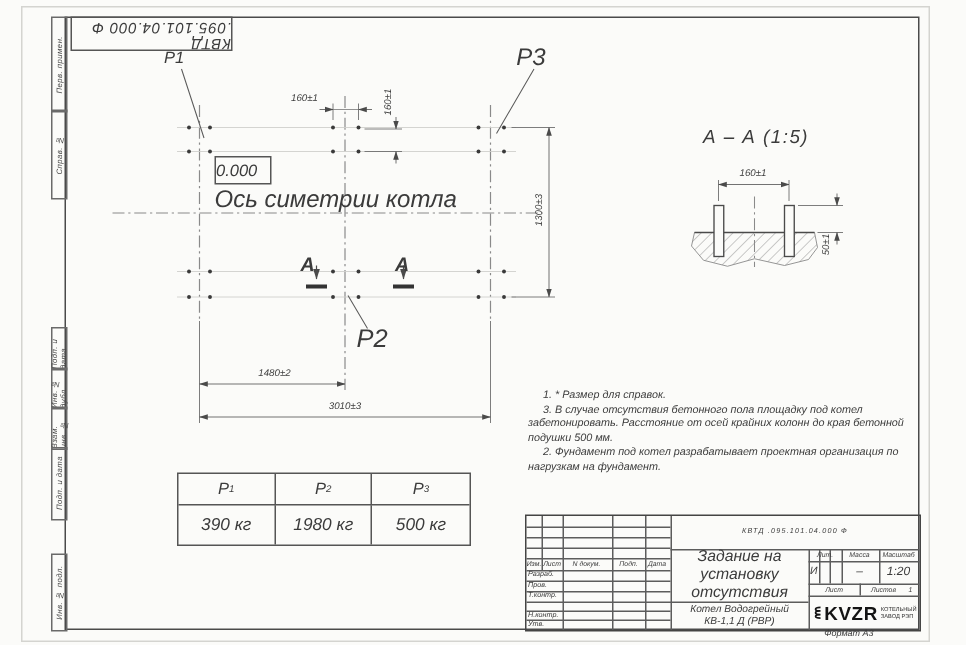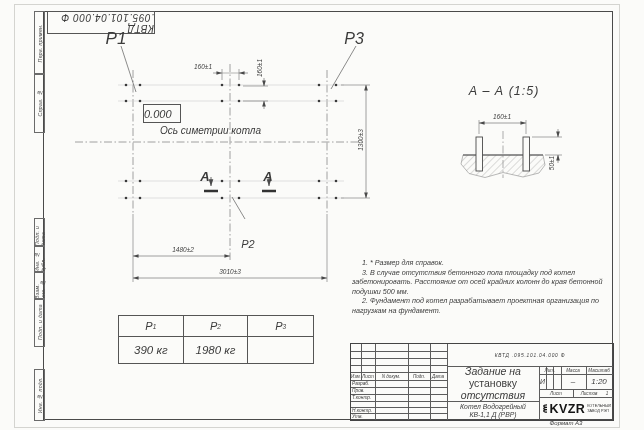--- a/index.html
+++ b/index.html
@@ -140,27 +140,27 @@
       <rect x="476" y="137" width="6.5" height="34" fill="#fbfbf9" stroke="#4a4a4a" stroke-width="0.9"></rect>
       <rect x="523" y="137" width="6.5" height="34" fill="#fbfbf9" stroke="#4a4a4a" stroke-width="0.9"></rect>
       <path d="M503,131 V178" stroke="#8a8a8a" stroke-width="0.7" stroke-dasharray="8 2.5 1.5 2.5"></path>
       <path d="M479,134 V120 M526,134 V120 M532,137 H562 M545,155 H562" stroke="#6e6e6e" fill="none" stroke-width="0.6"></path>
       <path d="M479,123 H526" stroke="#6e6e6e" stroke-width="0.65" marker-start="url(#arr)" marker-end="url(#arr)"></path>
       <path d="M558,129 V137" stroke="#6e6e6e" stroke-width="0.65" marker-end="url(#arr)"></path>
       <path d="M558,163 V155" stroke="#6e6e6e" stroke-width="0.65" marker-end="url(#arr)"></path>
     </g>
   </svg>
 
-  <div class="txt ctr" style="left:116px;top:39px;font-size:17px;">P1</div>
+  <div class="txt ctr" style="left:116px;top:39px;font-size:11px;">P1</div>
   <div class="txt ctr" style="left:354px;top:39px;font-size:16px;">P3</div>
-  <div class="txt ctr" style="left:248px;top:244px;font-size:11px;">P2</div>
+  <div class="txt ctr" style="left:248px;top:226px;font-size:17px;">P2</div>
   <div class="abs elev-box">
       <span>0.000</span>
     </div>
-  <div class="txt" style="left:160px;top:125px;font-size:10px;">Ось симетрии котла</div>
+  <div class="txt" style="left:143px;top:125px;font-size:16px;">Ось симетрии котла</div>
   <div class="txt ctr" style="left:205px;top:176px;font-size:13px;font-weight:600;">А</div>
   <div class="txt ctr" style="left:268px;top:176px;font-size:13px;font-weight:600;">А</div>
   <div class="txt ctr dim" style="left:203px;top:66px;">160±1</div>
   <div class="txt rot dim" style="left:259px;top:68px;">160±1</div>
   <div class="txt rot dim" style="left:360px;top:140px;">1300±3</div>
   <div class="txt ctr dim" style="left:183px;top:249px;">1480±2</div>
   <div class="txt ctr dim" style="left:230px;top:271px;">3010±3</div>
 
   <div class="txt ctr" style="left:504px;top:91px;font-size:12.5px;letter-spacing:1px;">А – А (1:5)</div>
   <div class="txt ctr dim" style="left:502px;top:116px;">160±1</div>
@@ -174,20 +174,21 @@
     <div class="lt-cell">
         <span>P</span>
         <sub>2</sub>
       </div>
     <div class="lt-cell">
         <span>P</span>
         <sub>3</sub>
       </div>
     <div class="lt-cell val">390 кг</div>
     <div class="lt-cell val">1980 кг</div>
+    <div class="lt-cell val">500 кг</div>
   </div>
 
   <div class="abs notes">
     <p>1. * Размер для справок.</p>
     <p>3. В случае отсутствия бетонного пола площадку под котел забетонировать. Расстояние от осей крайних колонн до края бетонной подушки 500 мм.</p>
     <p>2. Фундамент под котел разрабатывает проектная организация по нагрузкам на фундамент.</p>
   </div>
 
   <div class="abs tb">
 
@@ -226,21 +227,21 @@
     <div class="txt" style="left:1px;top:36.5px;font-size:4.8px;">Разраб.</div>
     <div class="txt" style="left:1px;top:43.5px;font-size:4.8px;">Пров.</div>
     <div class="txt" style="left:1px;top:50.5px;font-size:4.8px;">Т.контр.</div>
     <div class="txt" style="left:1px;top:63.5px;font-size:4.8px;">Н.контр.</div>
     <div class="txt" style="left:1px;top:69.5px;font-size:4.8px;">Утв.</div>
 
     <div class="txt ctr desig" style="left:179px;top:11px;">КВТД .095.101.04.000 Ф</div>
 
     <div class="abs" style="left:96px;top:21px;width:92px;height:36px;display:flex;flex-direction:column;align-items:center;justify-content:center;">
       <span class="doctitle" style="font-style:italic;">Задание на</span>
-      <span class="doctitle" style="">установку</span>
+      <span class="doctitle" style="font-style:italic;">установку</span>
       <span class="doctitle" style="font-style:italic;">отсутствия</span>
     </div>
 
     <div class="txt ctr hdr" style="left:199px;top:26px;">Лит.</div>
     <div class="txt ctr hdr" style="left:222px;top:26px;">Масса</div>
     <div class="txt ctr hdr" style="left:248px;top:26px;">Масштаб</div>
     <div class="txt ctr" style="left:191.5px;top:37px;font-size:7px;">И</div>
     <div class="txt ctr" style="left:222px;top:37px;font-size:8px;">–</div>
     <div class="txt ctr" style="left:248px;top:37px;font-size:8px;">1:20</div>
 

